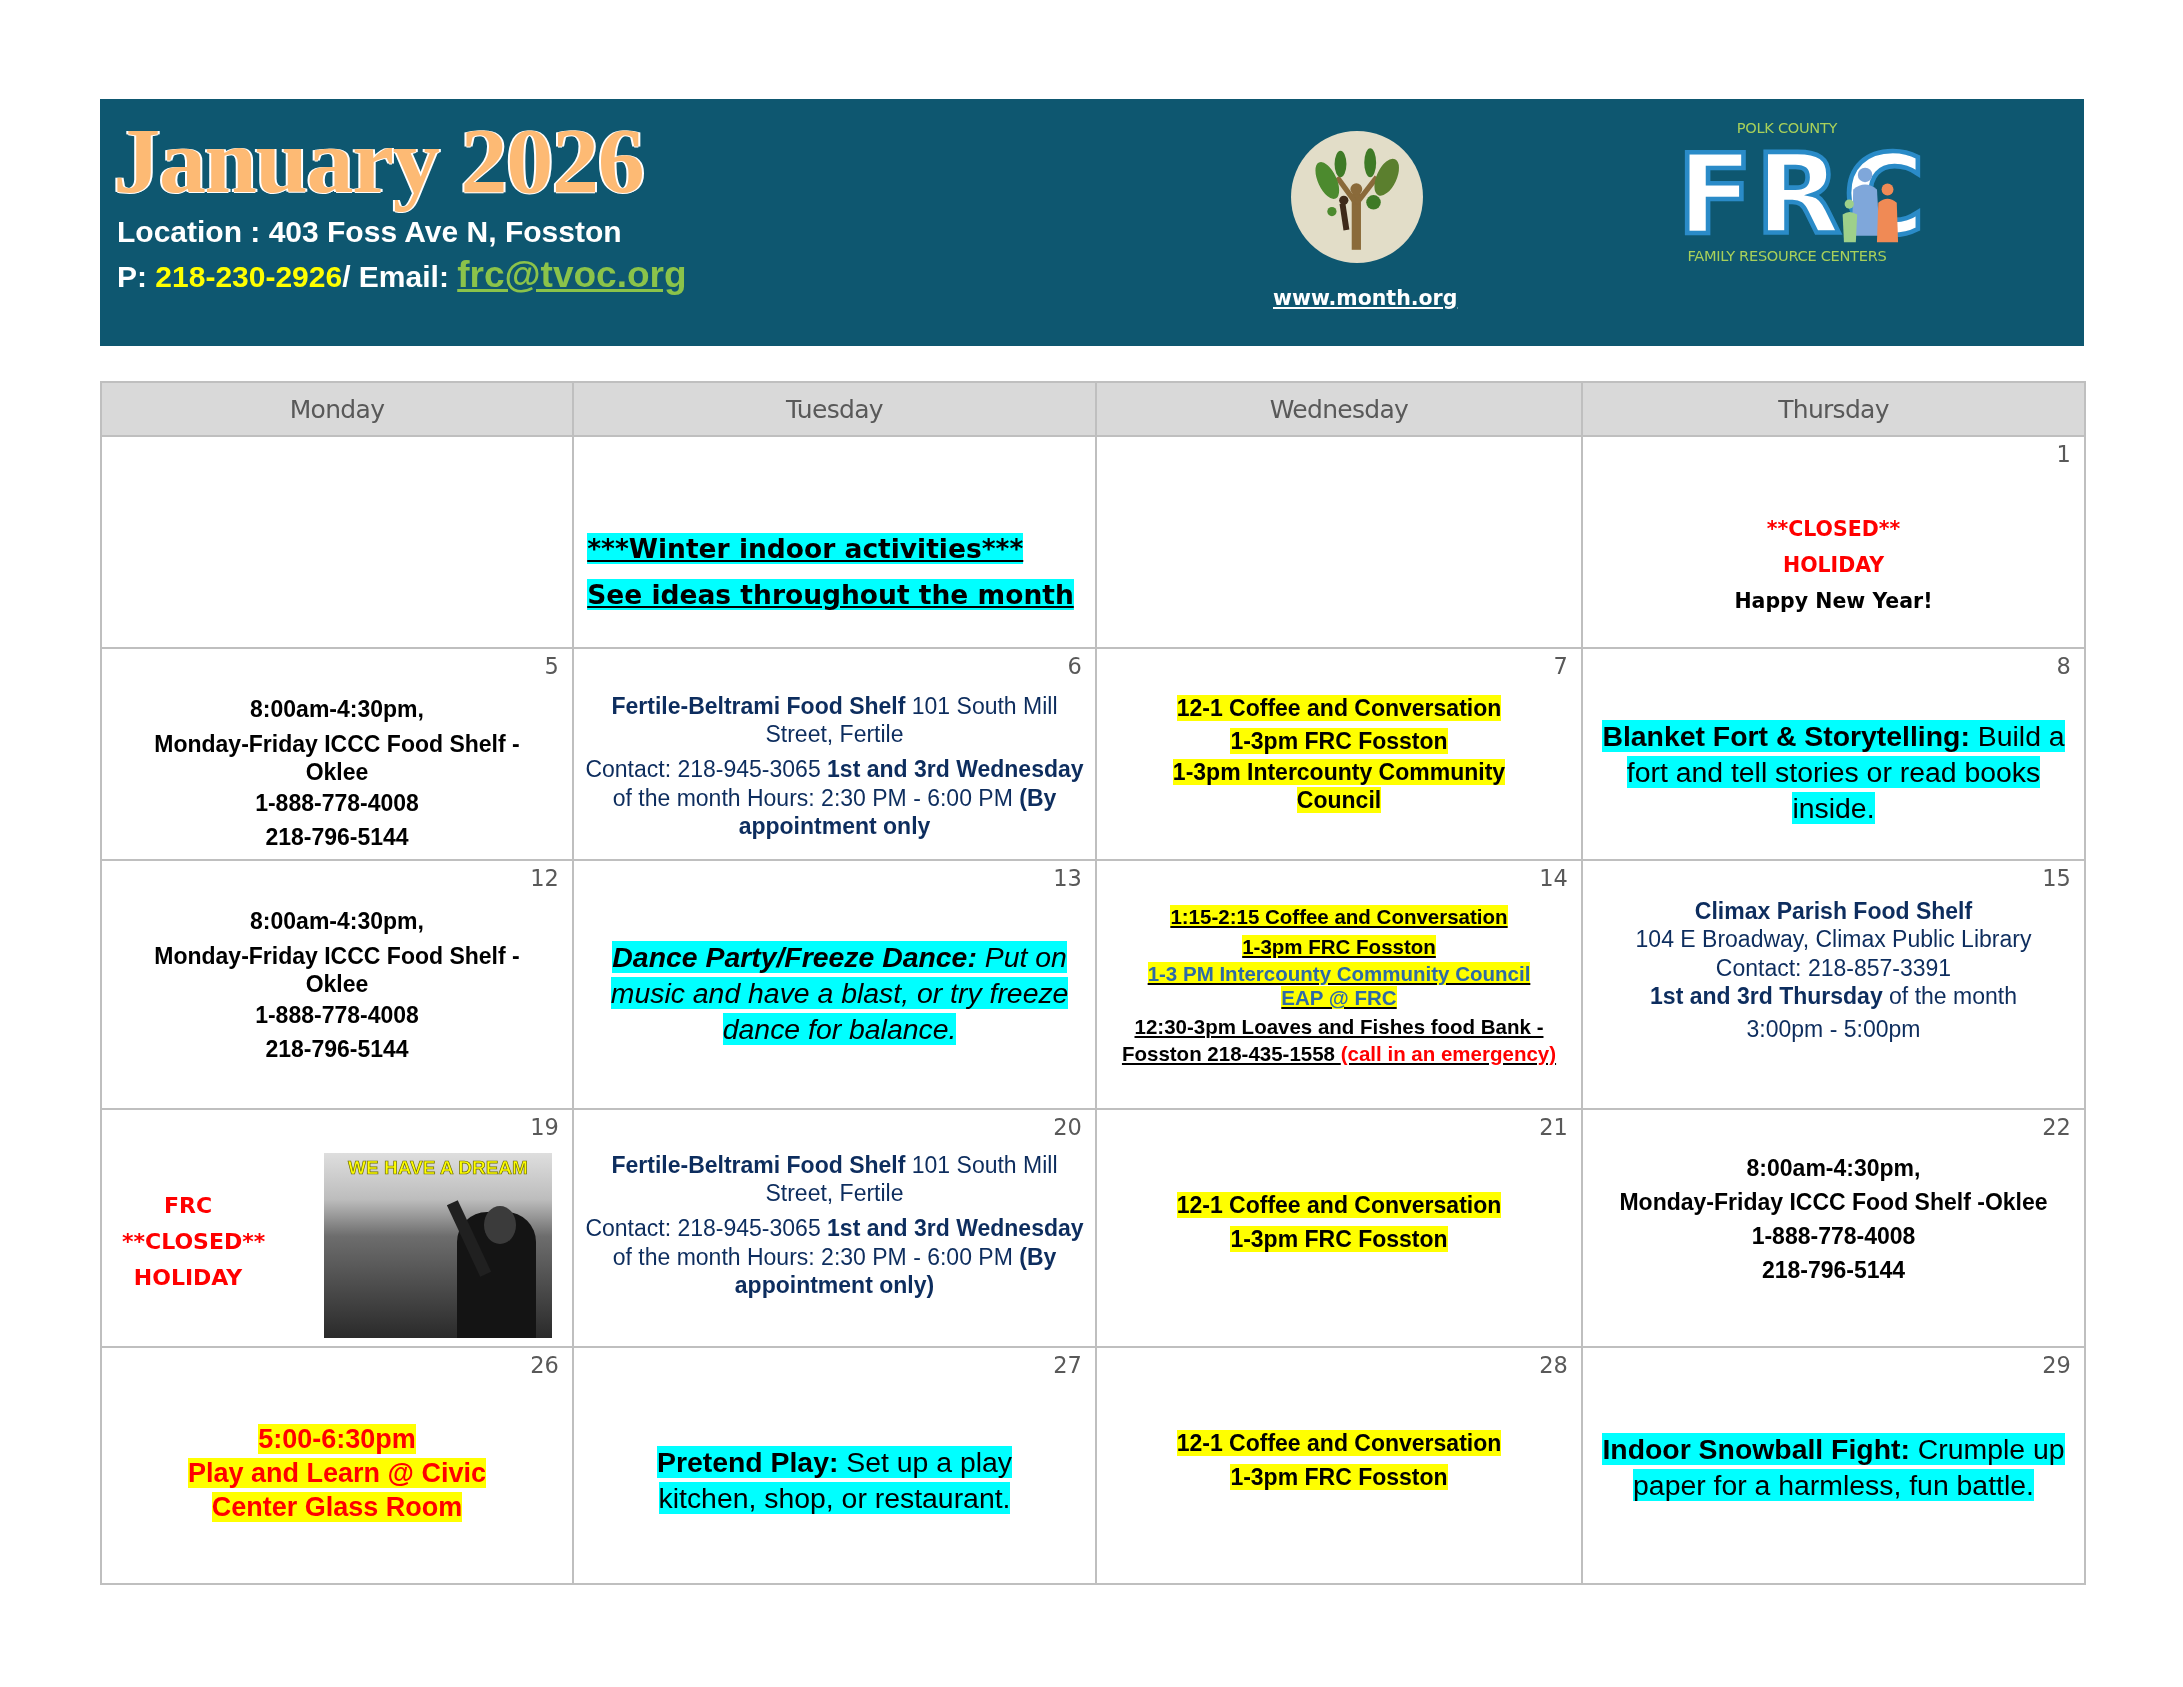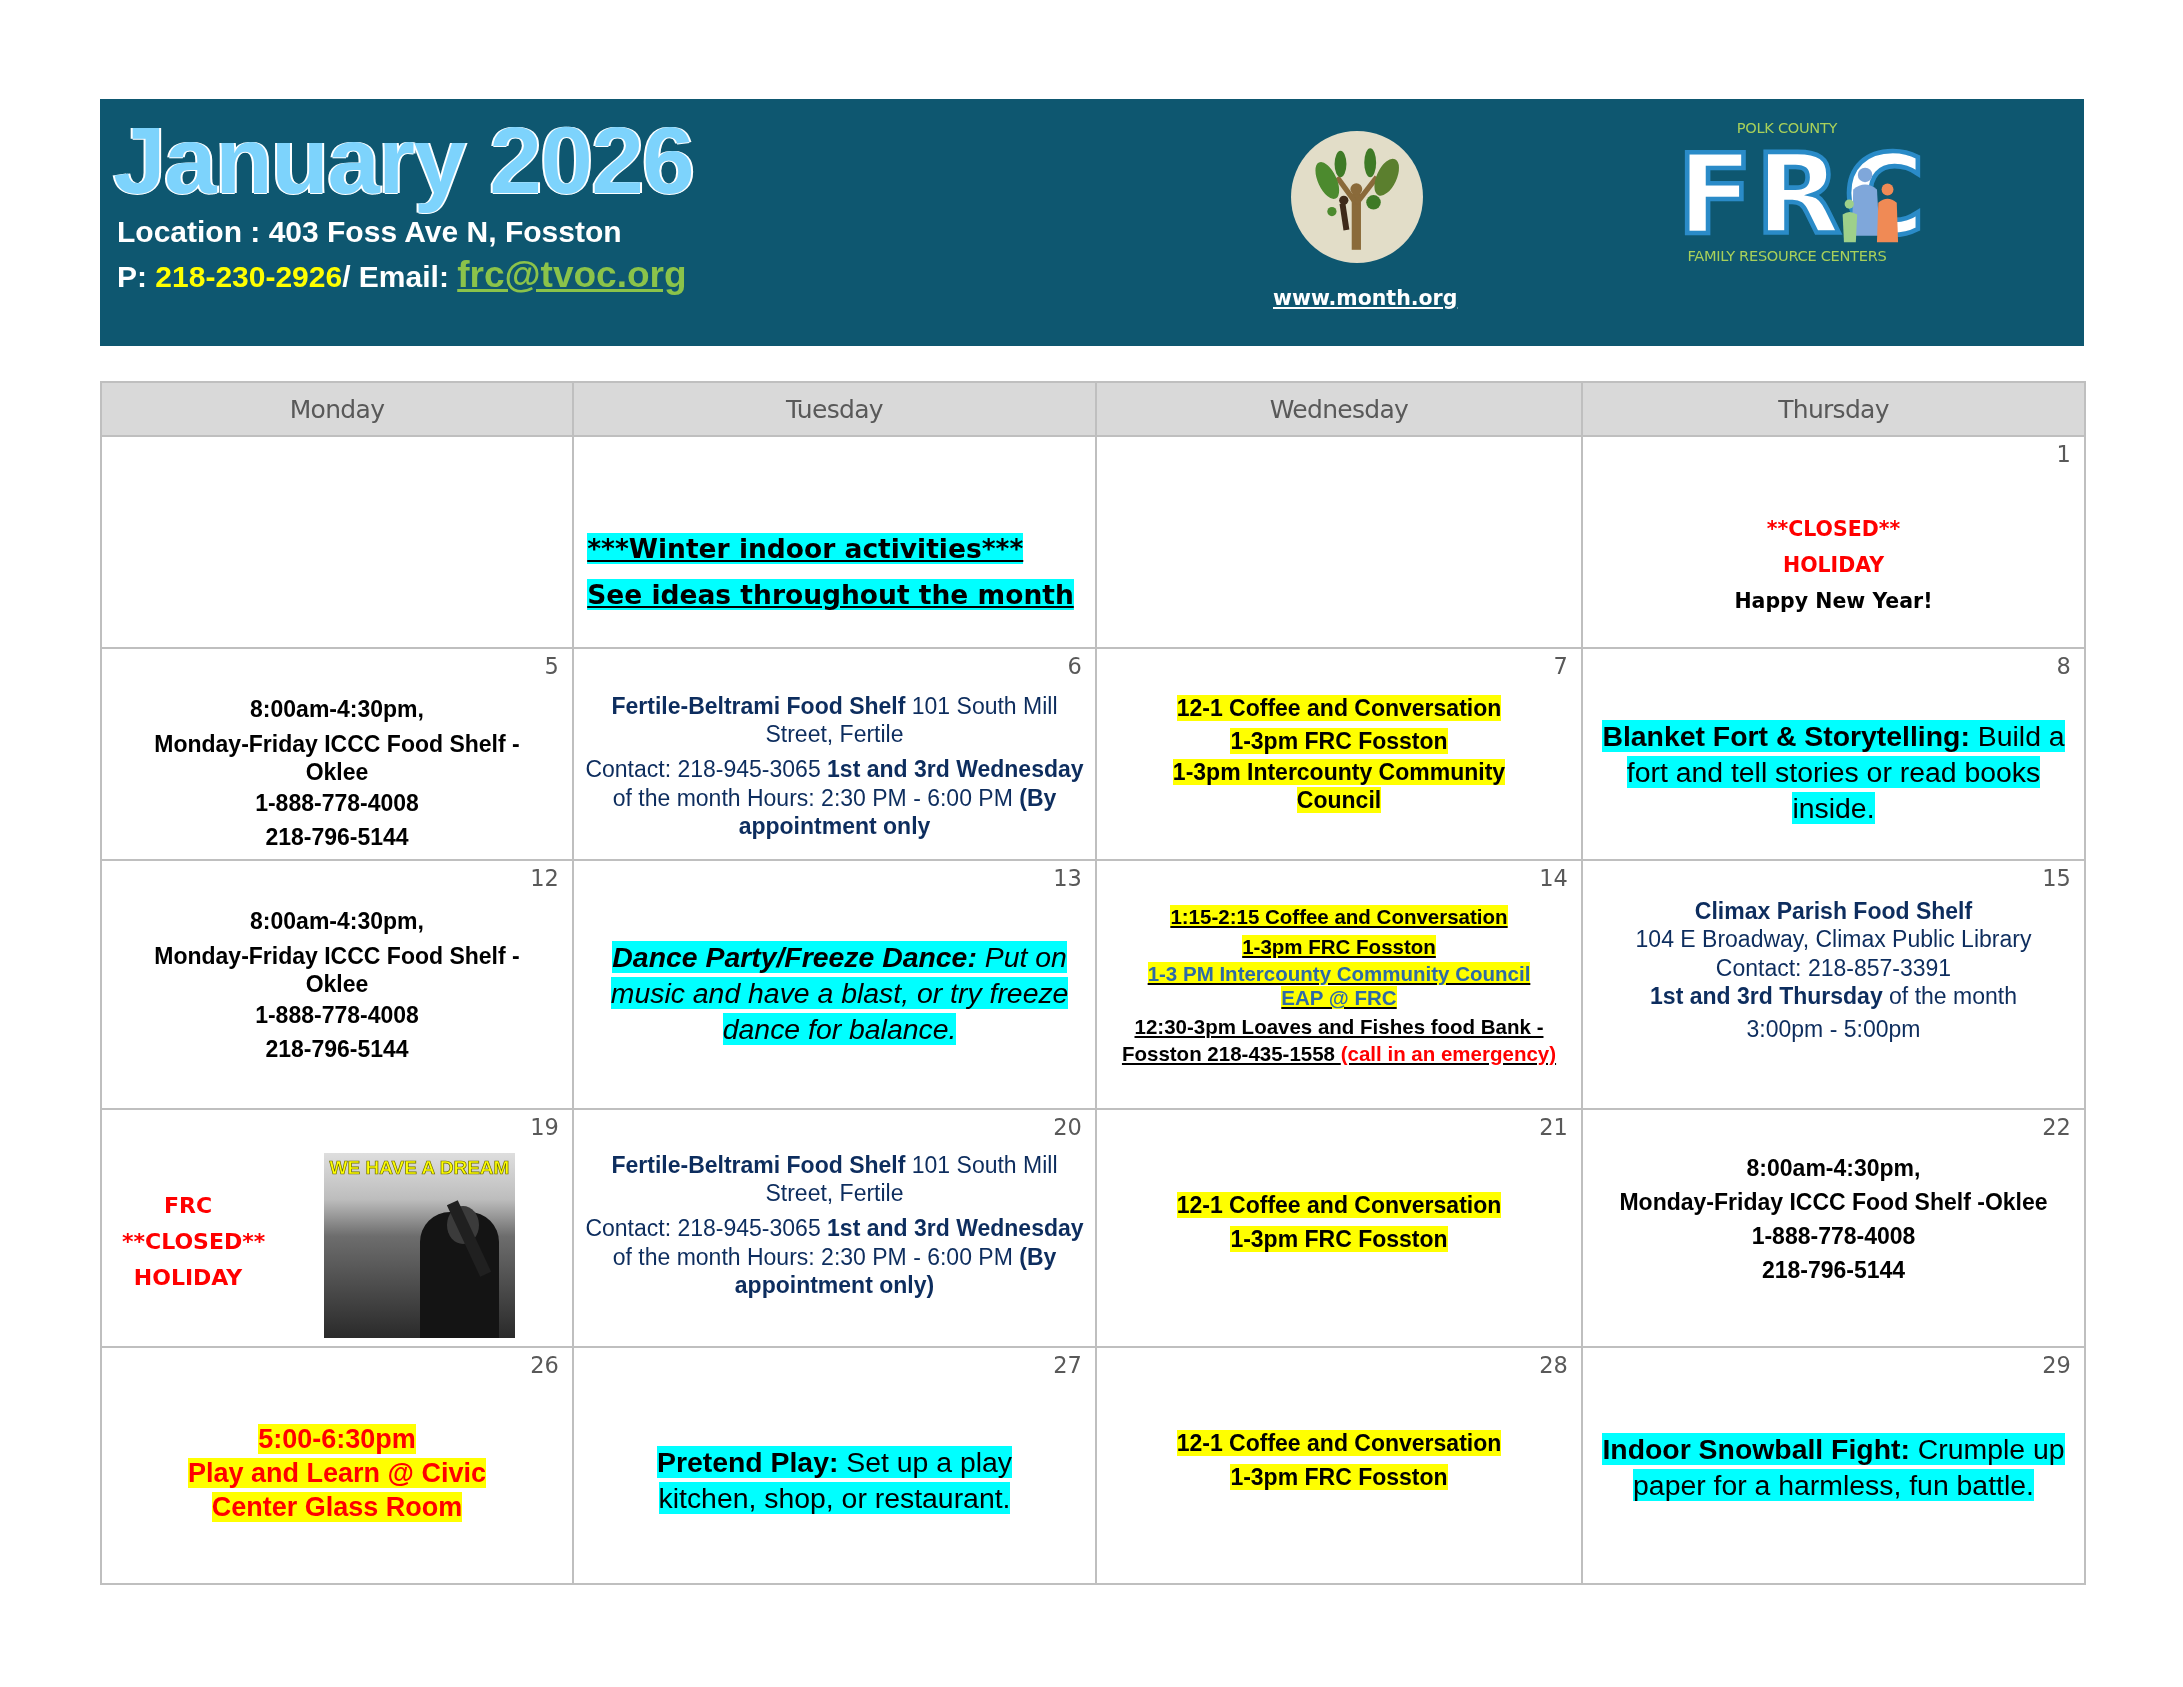--- a/index.html
+++ b/index.html
@@ -3,22 +3,22 @@
 <meta charset="utf-8">
 <style>
   html, body { margin:0; padding:0; background:#ffffff; }
   body { width:2183px; height:1687px; position:relative; overflow:hidden; font-family:"Liberation Sans", sans-serif; }
   .header {
     position:absolute; left:100px; top:99px; width:1984px; height:247px;
     background:#0E5770; color:#fff;
   }
   .title {
     position:absolute; left:13.2px; top:12px; margin:0;
-    font-family:Liberation Sans, sans-serif; font-weight:900; font-size:94px; line-height:99px;
-    letter-spacing:-1.3px; color:#7dd3fc;
+    font-family:Liberation Serif, serif; font-weight:900; font-size:94px; line-height:99px;
+    letter-spacing:-1.3px; color:#fdba74;
     text-shadow: 2px 0 0 #fff, -2px 0 0 #fff, 0 1.3px 0 #fff;
   }
   .loc { position:absolute; left:17px; top:116px; font-weight:bold; font-size:30px; color:#fff; }
   .contact { position:absolute; left:17px; top:155px; font-weight:bold; font-size:30px; color:#fff; white-space:nowrap; }
   .contact .phone { color:#FFFF00; }
   .contact .email { color:#8BC34A; font-size:37px; text-decoration:underline; text-decoration-thickness:2.6px; }
   .tvoc-logo {
     position:absolute; left:1191px; top:32px; width:132px; height:132px; border-radius:50%;
     background:#E2DDC8; overflow:hidden;
   }
@@ -39,21 +39,21 @@
   .hl-y { background:#FFFF00; }
   .navy { color:#0D2D5E; }
   .blk { color:#000; }
   .red { color:#FF0000; }
   .blue { color:#2E6AA6; }
   .b { font-weight:bold; }
   .f35 { font-size:23px; line-height:34px; }
   .f42 { font-size:28.4px; line-height:36px; }
   .sans2 { font-family:"DejaVu Sans", sans-serif; }
   .mlk {
-    position:absolute; left:222px; top:43px; width:191px; height:185px;
+    position:absolute; left:222px; top:43px; width:228px; height:185px;
     background:linear-gradient(180deg,#dedede 0%,#bdbdbd 25%,#6d6d6d 45%,#2a2a2a 100%);
   }
   .mlk-text { position:absolute; top:4px; left:0; width:100%; text-align:center; font-weight:bold; font-size:19px; color:#FFFF00; -webkit-text-stroke:0.7px #6b6b00; }
   .mlk-figure { position:absolute; right:16.5px; bottom:0; width:79px; height:126px; background:#141414; border-radius:30px 30px 0 0; }
   .mlk-head { position:absolute; right:36px; top:53px; width:32px; height:38px; border-radius:50%; background:#3b3b3b; }
   .mlk-arm { position:absolute; left:26.5px; top:46px; width:12px; height:79px; background:#202020; transform:rotate(-25deg); }
 </style>
 </head>
 <body>
 

